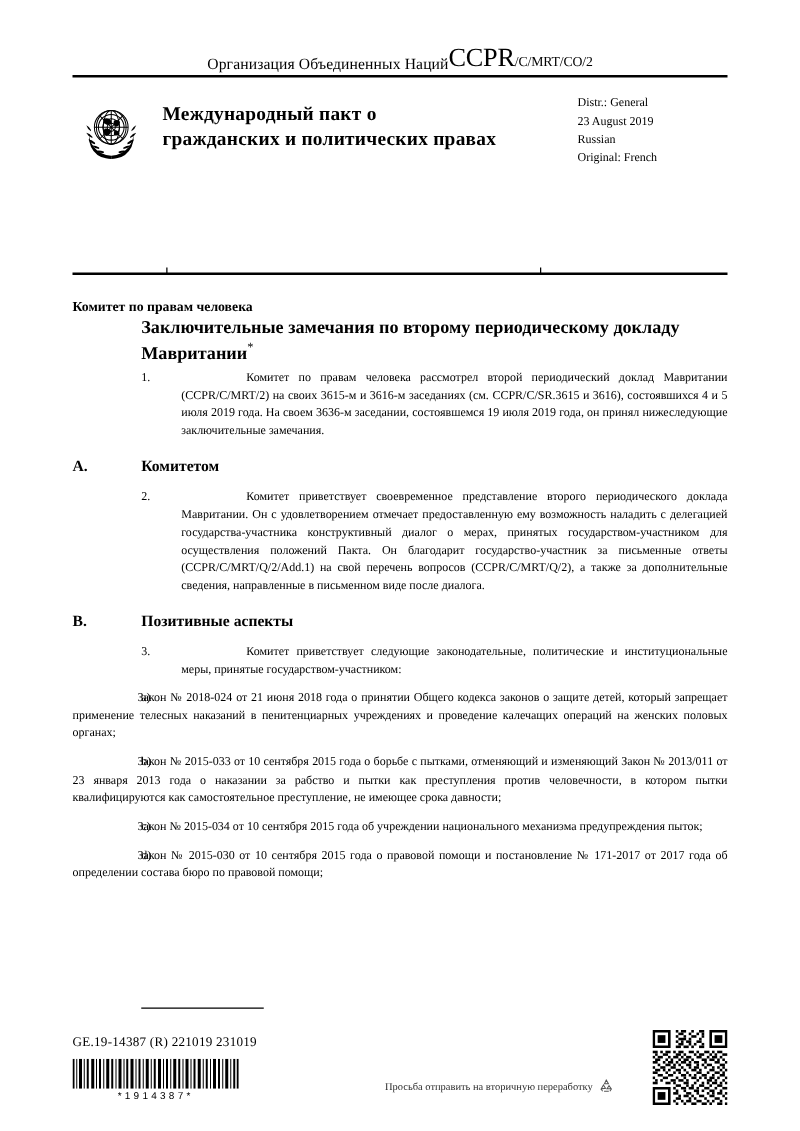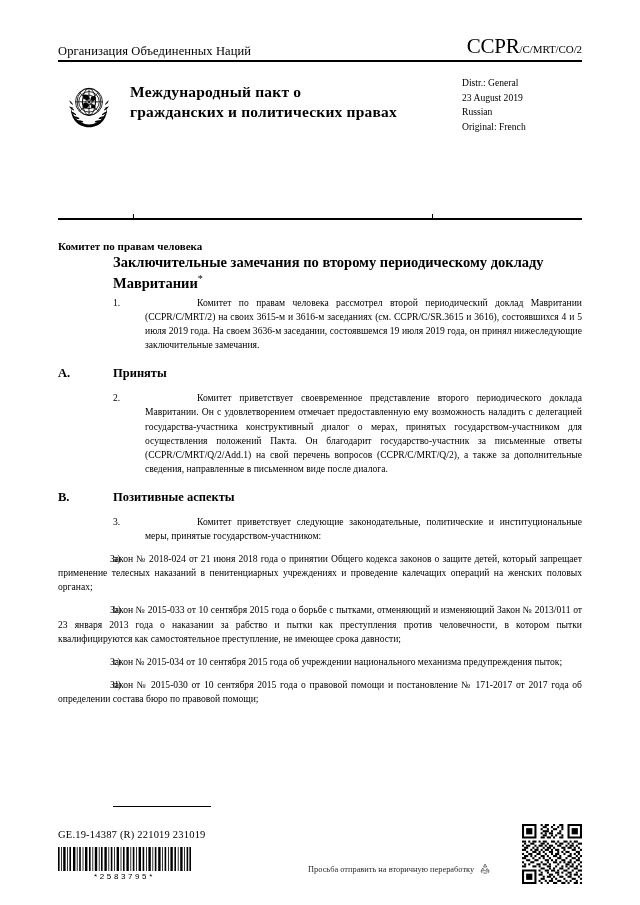--- a/index.html
+++ b/index.html
@@ -21,21 +21,21 @@
   }
 
   
   .header-top {
     position: absolute;
     left: 58px;
     top: 34px;
     width: 524px;
     display: flex;
     align-items: flex-end;
-    justify-content: space-between;
+    justify-content: center;
     font-family: Liberation Serif, serif;
   }
   .org-name {
     font-size: 12.5px;
     letter-spacing: 0.1px;
     white-space: nowrap;
   }
   .symbol-block {
     white-space: nowrap;
     text-align: right;
@@ -311,21 +311,21 @@
 
   <div class="content">
 
     <p class="para">
       <span class="num">1.</span>
       <span class="body-txt">Комитет по правам человека рассмотрел второй периодический доклад Мавритании (CCPR/C/MRT/2) на своих 3615-м и 3616-м заседаниях (см. CCPR/C/SR.3615 и 3616), состоявшихся 4 и 5 июля 2019 года. На своем 3636-м заседании, состоявшемся 19 июля 2019 года, он принял нижеследующие заключительные замечания.</span>
     </p>
 
     <div class="section-head">
       <span class="letter">A.</span>
-      <span>Приняты</span>
+      <span>Комитетом</span>
     </div>
 
     <p class="para">
       <span class="num">2.</span>
       <span class="body-txt">Комитет приветствует своевременное представление второго периодического доклада Мавритании. Он с удовлетворением отмечает предоставленную ему возможность наладить с делегацией государства-участника конструктивный диалог о мерах, принятых государством-участником для осуществления положений Пакта. Он благодарит государство-участник за письменные ответы (CCPR/C/MRT/Q/2/Add.1) на свой перечень вопросов (CCPR/C/MRT/Q/2), а также за дополнительные сведения, направленные в письменном виде после диалога.</span>
     </p>
 
     <div class="section-head">
       <span class="letter">B.</span>
       <span>Позитивные аспекты</span>
@@ -389,21 +389,21 @@
       <rect x="106.6" y="0" width="1.6" height="24" fill="#000"></rect>
       <rect x="110" y="0" width="0.8" height="24" fill="#000"></rect>
       <rect x="112.4" y="0" width="2.4" height="24" fill="#000"></rect>
       <rect x="116.4" y="0" width="1.6" height="24" fill="#000"></rect>
       <rect x="119.8" y="0" width="0.8" height="24" fill="#000"></rect>
       <rect x="122.2" y="0" width="2.4" height="24" fill="#000"></rect>
       <rect x="126.2" y="0" width="0.8" height="24" fill="#000"></rect>
       <rect x="128.6" y="0" width="1.6" height="24" fill="#000"></rect>
       <rect x="131.4" y="0" width="1.6" height="24" fill="#000"></rect>
     </svg>
-    <div class="barcode-num">*2583795*</div>
+    <div class="barcode-num">*1914387*</div>
   </div>
 
   <div class="recycle-line">
     <span>Просьба отправить на вторичную переработку</span>
     <svg width="14" height="14" viewBox="0 0 24 24">
       <g fill="none" stroke="#555" stroke-width="1.4">
         <path d="M12 3.5 L15 8.6 L12.4 8.6 L9.6 8.6 Z"></path>
         <path d="M5.2 15.5 L8.2 10.4 L9.6 12.6 L11 14.8 Z"></path>
         <path d="M18.8 15.5 L13 15.5 L14.4 13.3 L15.8 11.1 Z"></path>
         <path d="M7 19 L5 15.7 M17 19 L19 15.7 M9 19 L15.5 19"></path>

